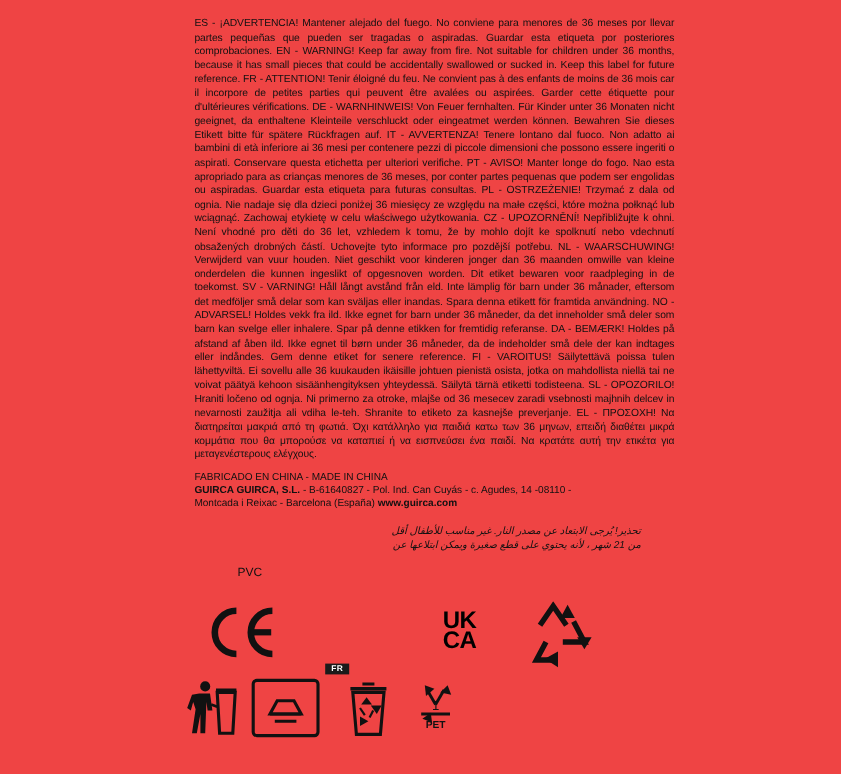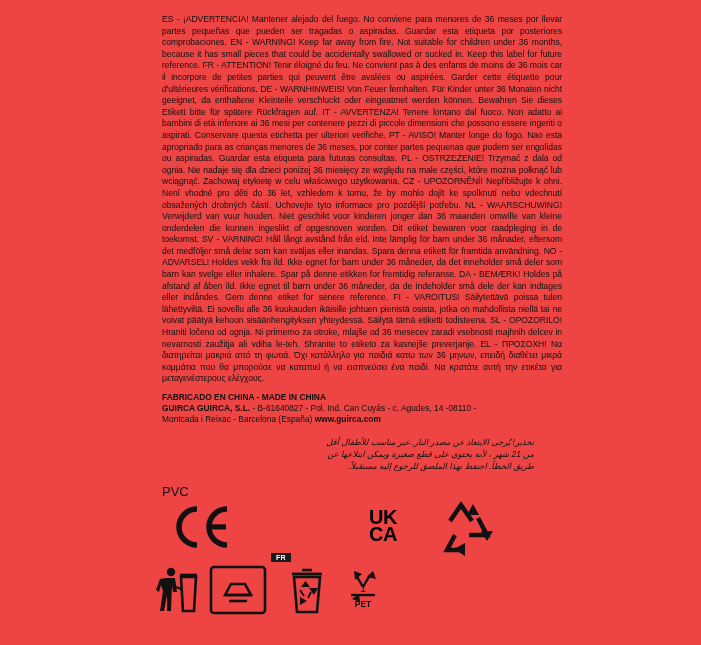--- a/index.html
+++ b/index.html
@@ -33,42 +33,43 @@
     color: #111111;
     letter-spacing: -0.05px;
   }
   .company-block {
     margin-top: 7px;
     font-size: 8.4px;
     line-height: 11.2px;
     color: #111111;
   }
   .company-block .line1 {
-    font-weight: bold;
+    font-weight: normal;
   }
   .company-block .line2 {
     font-weight: bold;
   }
   .company-block .web {
     font-weight: bold;
   }
   .arabic-block {
     margin-top: 10px;
     font-size: 8.4px;
     line-height: 12px;
     direction: rtl;
     text-align: right;
     color: #111111;
     width: 372px;
     font-style: italic;
   }
   .pvc-line {
     margin-top: 12px;
-    font-size: 13px;
-    color: #111111;
+    font-size: 10px;
+    color: #111111;
+    margin-left: 36px;
   }
 
   
   .symbols {
     position: absolute;
     left: 147px;
     top: 497px;
     width: 410px;
     height: 120px;
   }
@@ -150,21 +151,20 @@
       </div>
       <div>
         <span>Montcada i Reixac - Barcelona (España)</span>
         <span class="web">www.guirca.com</span>
       </div>
     </div>
 
     <div class="arabic-block">
       <div>تحذير! يُرجى الابتعاد عن مصدر النار. غير مناسب للأطفال أقل</div>
       <div>من 21 شهر ، لأنه يحتوي على قطع صغيرة ويمكن ابتلاعها عن</div>
-      <div>طريق الخطأ. احتفظ بهذا الملصق للرجوع إليه مستقبلاً.</div>
     </div>
 
     <div class="pvc-line">PVC</div>
   </div>
 
   <div class="symbols">
 
     <div class="ce-mark">
       <svg width="66" height="44" viewBox="0 0 66 44" xmlns="http://www.w3.org/2000/svg">
         <path d="M28 4 A18 18 0 1 0 28 40" fill="none" stroke="#111" stroke-width="5.5"></path>

